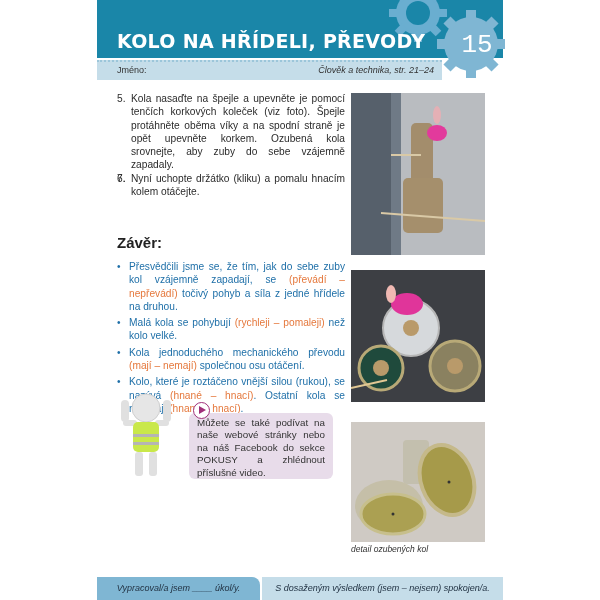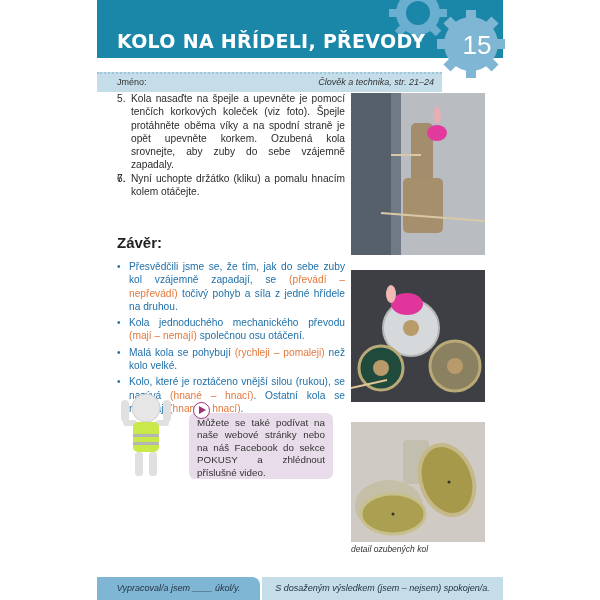--- a/index.html
+++ b/index.html
@@ -2,27 +2,27 @@
 <html><head>
 <meta charset="utf-8">
 <style>
   html, body { margin:0; padding:0; }
   body { width:600px; height:600px; background:#ffffff; position:relative; overflow:hidden;
          font-family:"Liberation Sans", sans-serif; }
   .page { position:absolute; left:97px; top:0; width:406px; height:600px; background:#fff; }
   .title-bar { position:absolute; left:0; top:0; width:406px; height:58px; background:#1a86a8; }
   .title { position:absolute; left:20px; top:30px; color:#fff; font-family:"DejaVu Sans", sans-serif;
            font-weight:bold; font-size:19px; letter-spacing:0.3px; }
-  .name-bar { position:absolute; left:0; top:72px; width:345px; height:18px; background:#c5dde9;
+  .name-bar { position:absolute; left:0; top:60px; width:345px; height:18px; background:#c5dde9;
               border-top:2px dotted #9cc6da; }
   .name-label { position:absolute; left:20px; top:3px; font-size:9px; color:#333; }
   .book-ref { position:absolute; right:8px; top:3px; font-size:9px; font-style:italic; color:#333; }
   .gear { position:absolute; }
   .badge-num { position:absolute; left:360px; top:30px; width:40px; text-align:center; color:#fff;
-               font-family:Liberation Sans, sans-serif; font-size:26px; font-weight:300; }
+               font-family:Liberation Mono, monospace; font-size:26px; font-weight:300; }
   .steps { position:absolute; left:20px; top:92px; width:228px; font-size:10.2px; line-height:13.3px; color:#2b2b2b; margin:0; padding:0; list-style:none; }
   .steps li { position:relative; padding-left:14px; text-align:justify; }
   .steps .num { position:absolute; left:0; top:0; }
   .zaver-title { position:absolute; left:20px; top:234px; font-size:15px; font-weight:bold; color:#222; }
   .bullets { position:absolute; left:20px; top:260px; width:228px; font-size:10.2px; line-height:13.3px; color:#1e6fa8; margin:0; padding:0; list-style:none; }
   .bullets li { position:relative; padding-left:12px; text-align:justify; margin-bottom:3px; }
   .bullets li::before { content:"•"; position:absolute; left:0; top:0; color:#1e6fa8; }
   .opt { color:#e5783c; }
   .figure { position:absolute; left:18px; top:392px; width:62px; height:88px; }
   .info-box { position:absolute; left:92px; top:413px; width:144px; height:66px; background:#e8dcea; border-radius:6px;
@@ -82,22 +82,22 @@
 
   <ol class="steps">
     <li><span class="num">5.</span><span>Kola nasaďte na špejle a upevněte je pomocí tenčích korkových koleček (viz foto). Špejle protáhněte oběma víky a na spodní straně je opět upevněte korkem. Ozubená kola srovnejte, aby zuby do sebe vzájemně zapadaly.</span></li>
     <li><span class="num">6.</span></li>
     <li><span class="num">7.</span><span>Nyní uchopte držátko (kliku) a pomalu hnacím kolem otáčejte.</span></li>
   </ol>
 
   <div class="zaver-title">Závěr:</div>
   <ul class="bullets">
     <li><span>Přesvědčili jsme se, že tím, jak do sebe zuby kol vzájemně zapadají, se </span><span class="opt">(převádí – nepřevádí)</span><span> točivý pohyb a síla z jedné hřídele na druhou.</span></li>
+    <li><span>Malá kola se pohybují </span><span class="opt">(rychleji – pomaleji)</span><span> než kolo velké.</span></li>
     <li><span>Kola jednoduchého mechanického převodu </span><span class="opt">(mají – nemají)</span><span> společnou osu otáčení.</span></li>
-    <li><span>Malá kola se pohybují </span><span class="opt">(rychleji – pomaleji)</span><span> než kolo velké.</span></li>
     <li><span>Kolo, které je roztáčeno vnější silou (rukou), se nazývá </span><span class="opt">(hnané – hnací)</span><span>. Ostatní kola se nazývají </span><span class="opt">(hnaná – hnací)</span><span>.</span></li>
   </ul>
 
   <svg class="figure" viewBox="0 0 62 88">
     <circle cx="31" cy="16" r="14" fill="#e6e6e6" stroke="#cfcfcf"></circle>
     <rect x="6" y="8" width="8" height="22" rx="4" fill="#e0e0e0"></rect>
     <rect x="48" y="8" width="8" height="22" rx="4" fill="#e0e0e0"></rect>
     <rect x="8" y="28" width="14" height="6" rx="3" fill="#e0e0e0"></rect>
     <rect x="40" y="28" width="14" height="6" rx="3" fill="#e0e0e0"></rect>
     <rect x="18" y="30" width="26" height="30" rx="5" fill="#c9e84a"></rect>

